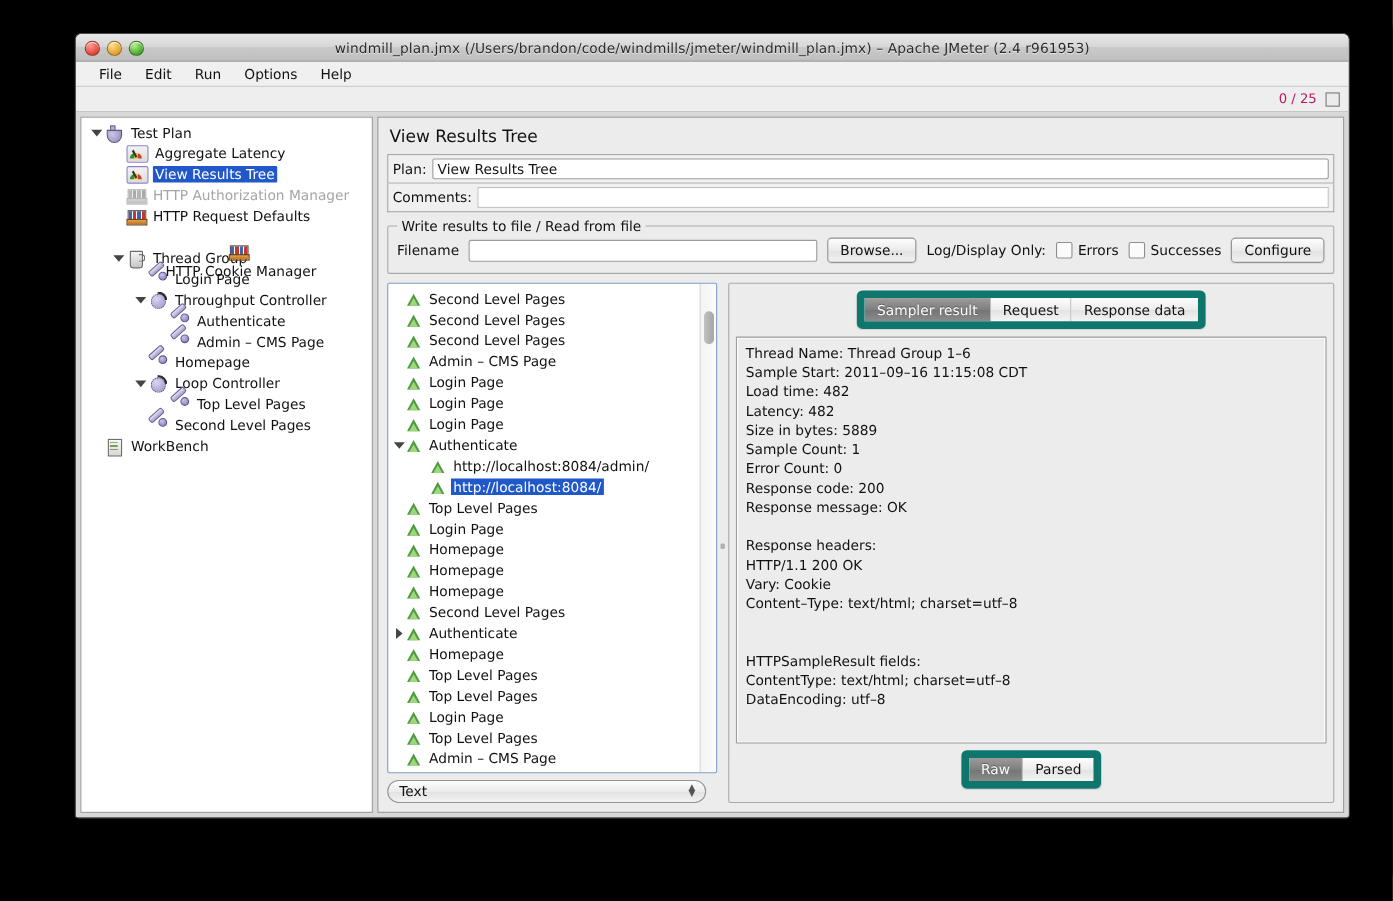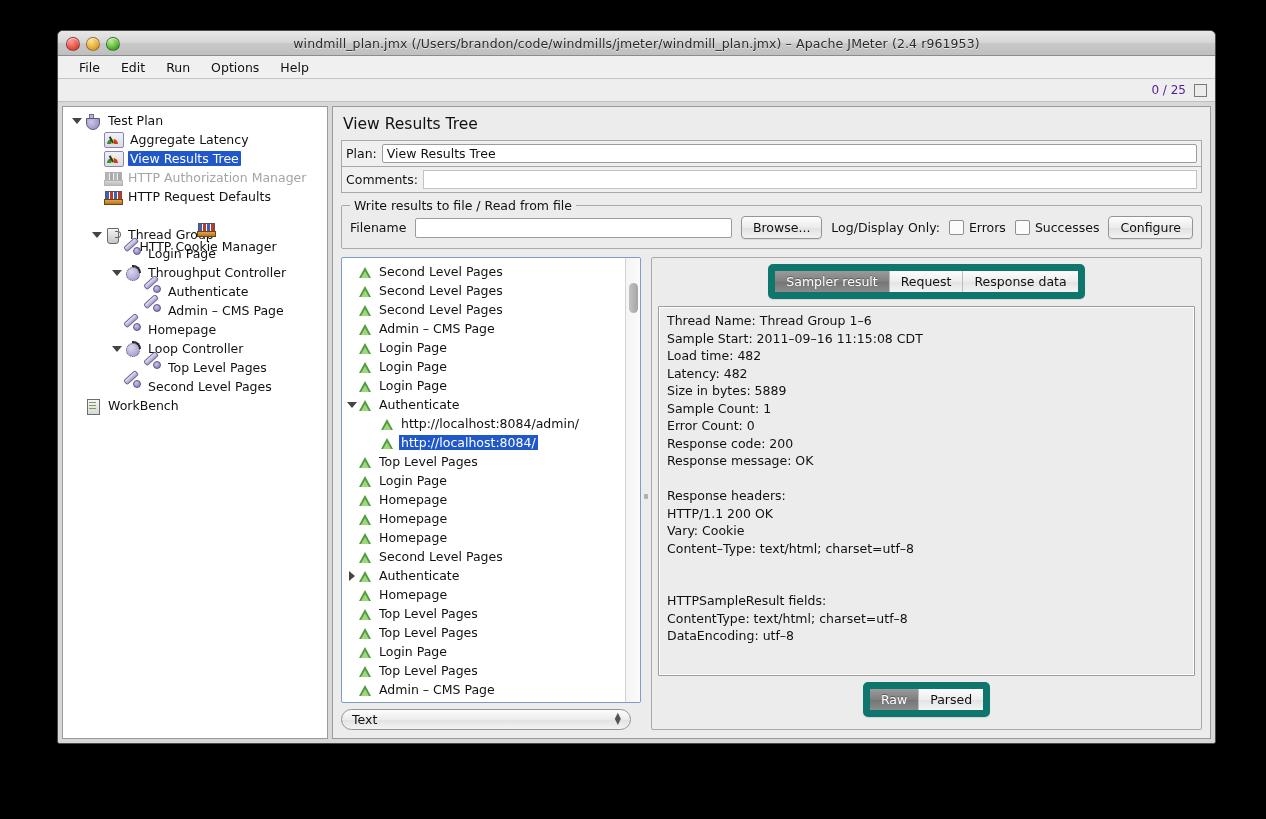--- a/index.html
+++ b/index.html
@@ -9,21 +9,21 @@
     font-family: "DejaVu Sans", "Liberation Sans", sans-serif;
     overflow: hidden;
   }
   
   #desktop {
     position: absolute; left: 0; top: 0; width: 1266px; height: 819px;
     background: #000; border-radius: 26px;
   }
   
   #window {
-    position: absolute; left: 57px; top: 30px;
+    position: absolute; left: 68px; top: 30px;
     width: 1157px; height: 712px;
     background: #e9e9e9;
     border: 1px solid #4a4a4a;
     border-radius: 6px 6px 3px 3px;
     box-shadow: 0 6px 24px rgba(0,0,0,0.6);
     overflow: hidden;
     display: flex; flex-direction: column;
   }
   
   #titlebar {
@@ -61,21 +61,21 @@
     padding: 2px 9px; border-radius: 3px; cursor: default;
   }
   
   #toolbar {
     height: 22px; flex: 0 0 22px;
     background: #eeeeee;
     border-bottom: 1px solid #c0c0c0;
     display: flex; align-items: center; justify-content: flex-end;
     padding-right: 8px; gap: 8px;
   }
-  #run-counter { font-size: 12px; color: #4c1d95; }
+  #run-counter { font-size: 12px; color: #be185d; }
   #warn-box {
     width: 11px; height: 11px;
     border: 1px solid #7a7a7a; background: #ececec;
   }
   
   #body-split {
     flex: 1 1 auto; display: flex;
     background: #d8d8d8; padding: 4px;
     gap: 0;
   }

